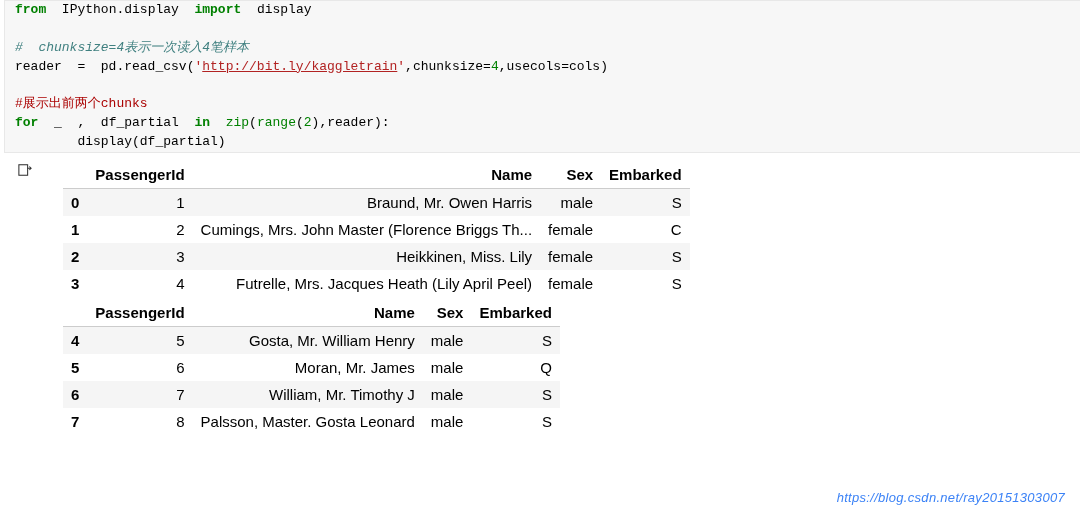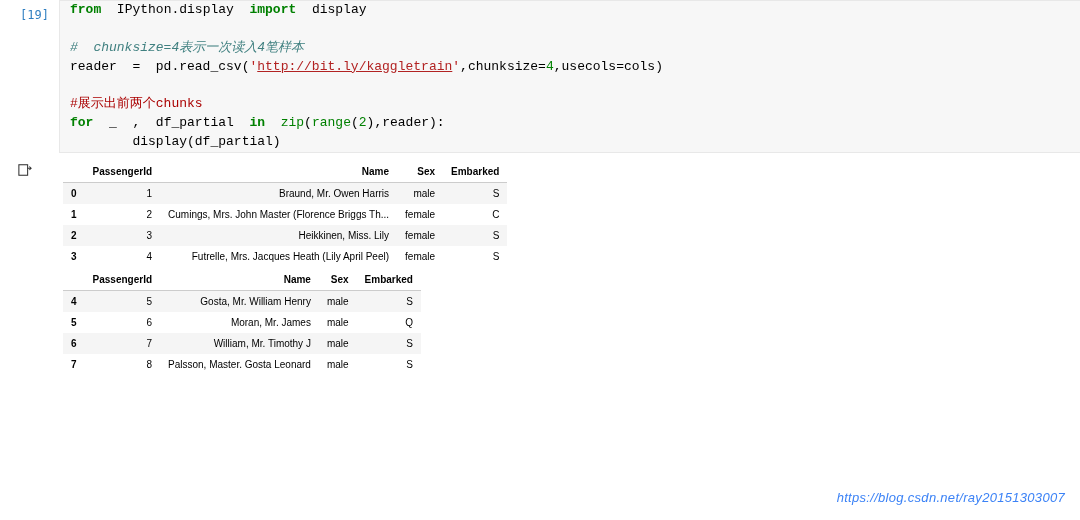--- a/index.html
+++ b/index.html
@@ -50,21 +50,21 @@
     }
     .out-icon {
       width: 55px;
       padding: 6px 10px 0 18px;
       flex-shrink: 0;
     }
     .out-icon svg { width: 14px; height: 14px; stroke: #333; fill: none; }
     .output-body { flex: 1; padding: 4px 0 0 8px; }
     table.df {
       border-collapse: collapse;
-      font-size: 10px;
+      font-size: 15px;
       margin-bottom: 2px;
     }
     table.df th, table.df td {
       text-align: right;
       padding: 5px 8px;
       border: none;
     }
     table.df thead th {
       font-weight: bold;
       border-bottom: 1px solid #ccc;
@@ -80,21 +80,20 @@
       color: #3b82f6;
       font-size: 13px;
       font-style: italic;
       letter-spacing: 0.3px;
     }
   </style>
 </head>
 <body>
 
 <div class="cell">
-  <div class="prompt">[19]</div>
   <div class="code-area"><span class="kw-green">from</span>  <span>IPython.display</span>  <span class="kw-green">import</span>  <span>display</span>
 
 <span class="comment">#  chunksize=4表示一次读入4笔样本</span>
 <span>reader  =  pd.read_csv(</span><span class="string">'<span class="url">http://bit.ly/kaggletrain</span>'</span><span>,chunksize=</span><span class="num">4</span><span>,usecols=cols)</span>
 
 <span class="comment-red">#展示出前两个chunks</span>
 <span class="kw-green">for</span>  <span>_</span> <span> , </span> <span>df_partial</span>  <span class="kw-green">in</span>  <span class="builtin">zip</span>(<span class="builtin">range</span>(<span class="num">2</span>)<span>,reader):</span>
 <span>        display(df_partial)</span></div>
 </div>
 

